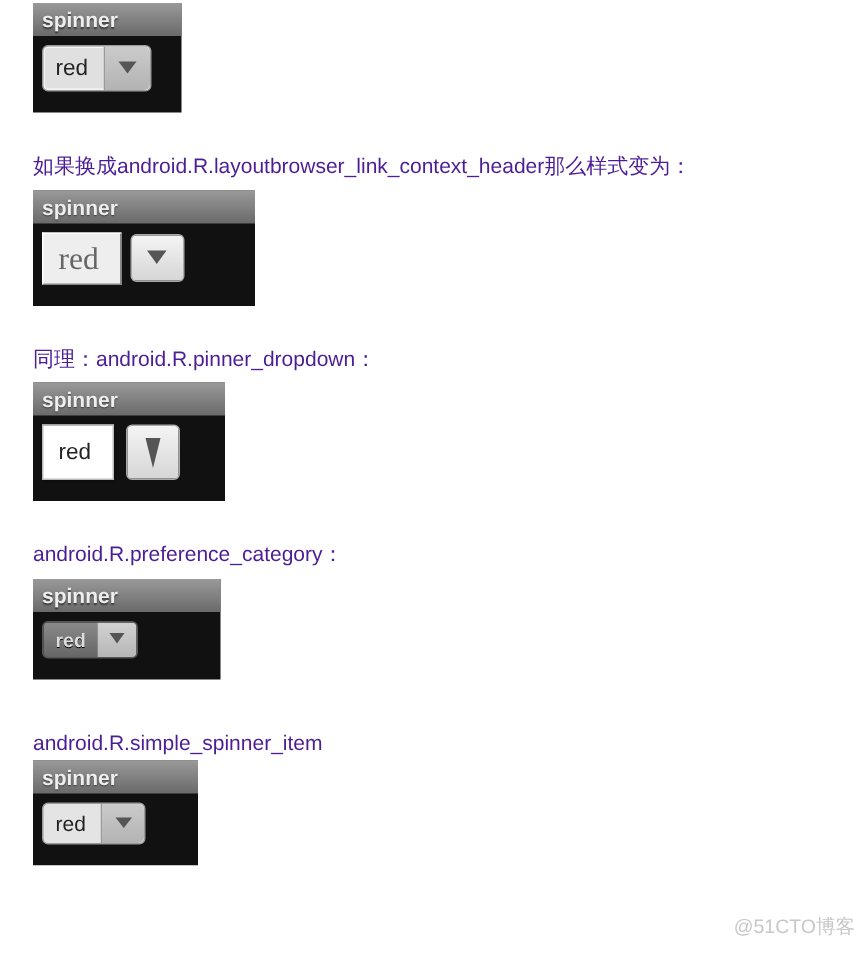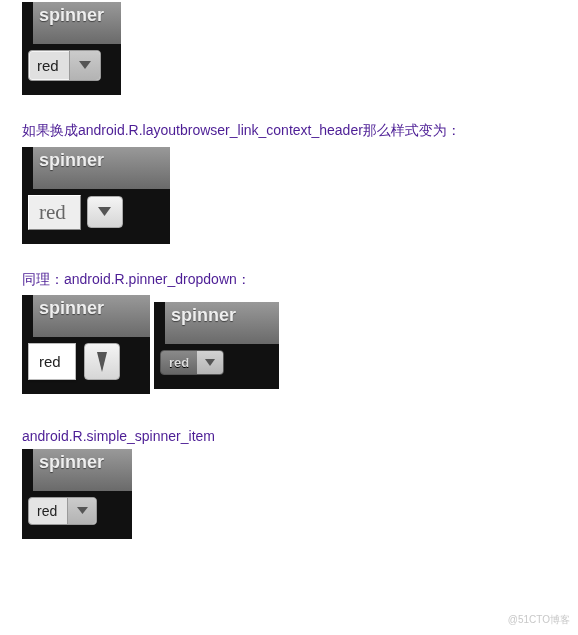--- a/index.html
+++ b/index.html
@@ -20,26 +20,25 @@
     line-height: 1.4;
   }
   .widget {
     background: #111;
     display: inline-block;
     padding: 0 0 14px 0;
   }
   .widget-title {
     color: #eee;
     font-family: Tahoma, Arial, sans-serif;
-    font-size: 18px;
+    font-size: 14px;
     font-weight: bold;
-    padding: 3px 6px 18px 6px;
+    padding: 3px 6px 3px 6px;
     background: linear-gradient(to bottom, #999, #6a6a6a);
     text-shadow: 0 1px 1px rgba(0,0,0,0.5);
-    margin-left: 11px;
   }
   .widget-body {
     padding: 6px 6px 0 6px;
   }
 
   
   .spinA {
     display: inline-flex;
     align-items: stretch;
     background: #e0e0e0;
@@ -135,21 +134,21 @@
     width:28px;
     background: linear-gradient(to bottom,#cbcbcb,#b3b3b3);
     border-left:1px solid #9a9a9a;
     display:flex;align-items:center;justify-content:center;
     border-top-right-radius:4px;border-bottom-right-radius:4px;
   }
   .spinE .btn svg{width:13px;height:10px;}
 
   .watermark{
     position:fixed;right:8px;bottom:8px;
-    color:#c8c8c8;font-size:10px;
+    color:#c8c8c8;font-size:13px;
     font-family:Arial,"Microsoft YaHei",sans-serif;
   }
 
   svg path{fill:#555;}
 </style>
 </head>
 <body>
 
 <div class="container">
 
@@ -195,20 +194,21 @@
           <svg viewBox="0 0 16 24">
               <path d="M3 2 L13 2 L8 22 Z" fill="#888"></path>
               <path d="M4 3 L12 3 L8 20 Z" fill="#ccc"></path>
             </svg>
         </div>
       </div>
     </div>
   </div>
 
   
+  <p class="desc">android.R.preference_category：</p>
   <div class="widget" style="width:125px;">
     <div class="widget-title">spinner</div>
     <div class="widget-body">
       <div class="spinD">
         <div class="txt">red</div>
         <div class="btn">
           <svg viewBox="0 0 12 10">
               <path d="M1 1 L6 8 L11 1 Z"></path>
             </svg>
         </div>

